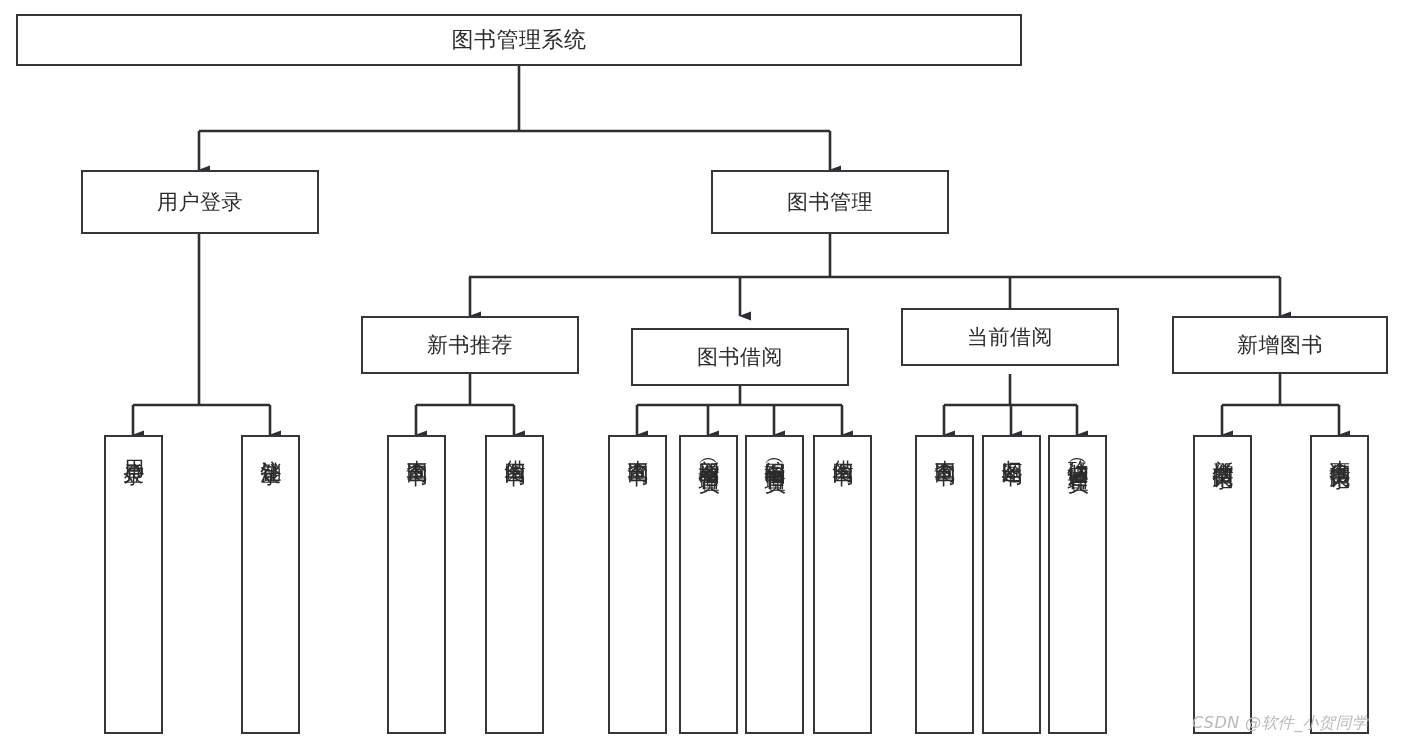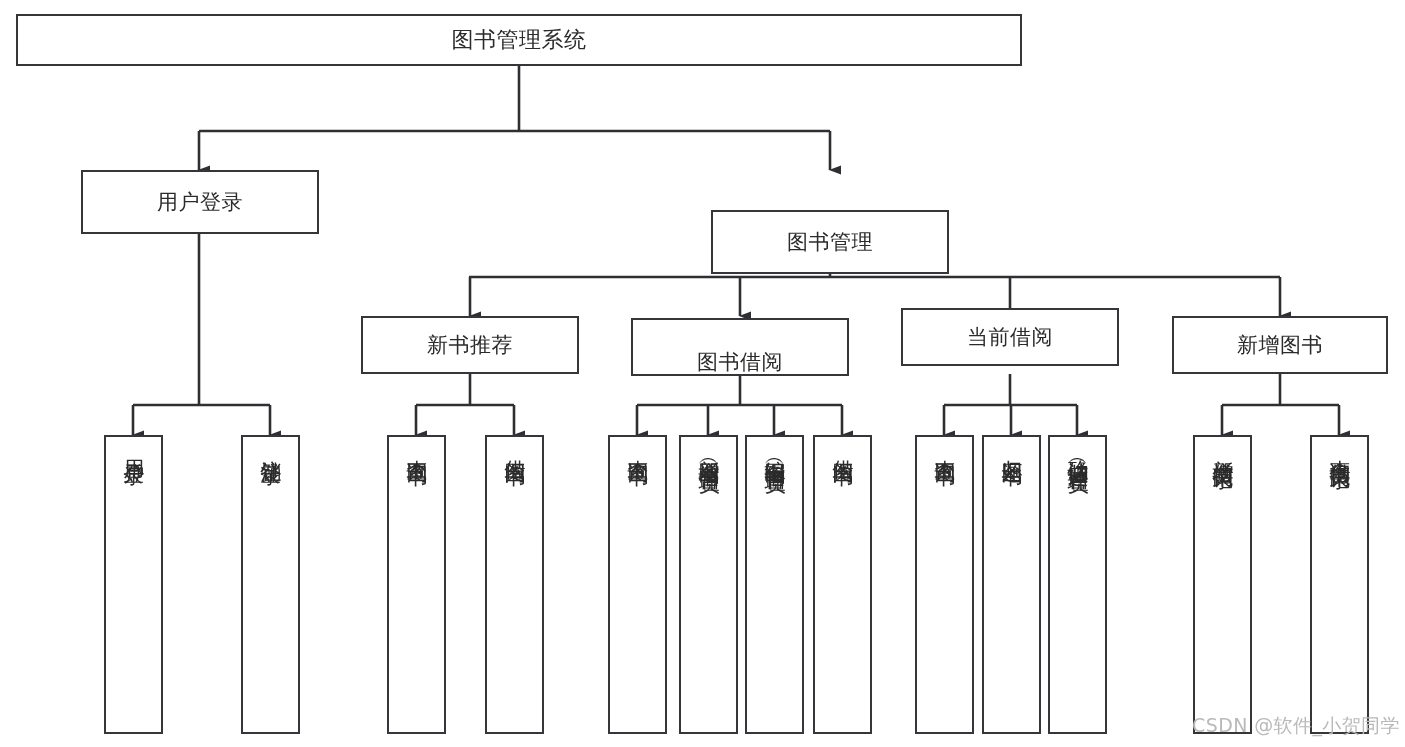--- a/index.html
+++ b/index.html
@@ -54,24 +54,25 @@
   }
   .node-box.vertical {
     align-items: flex-start;
     justify-content: center;
     padding-top: 6px;
   }
   .node-box.level-top .node-label { font-size: 22px; }
   .watermark {
     position: absolute;
     color: #b9b9b9;
-    font-size: 19px;
+    font-size: 16px;
     white-space: pre;
     letter-spacing: 0.4px;
     pointer-events: none;
+    font-style: italic;
   }
 </style>
 </head>
 <body>
 
 <div id="diagram-root">
 
   <svg class="diagram-svg" viewBox="0 0 1405 747" xmlns="http://www.w3.org/2000/svg">
     <defs>
       <marker id="arrowhead" markerWidth="10" markerHeight="12" refX="4.6" refY="11" orient="auto" markerUnits="userSpaceOnUse">
@@ -115,27 +116,27 @@
       </g>
   </svg>
 
   <div id="nodes-layer">
       <div class="node-box level-top" style="left: 16px; top: 14px; width: 1006px; height: 52px;">
         <span class="node-label">图书管理系统</span>
       </div>
       <div class="node-box" style="left: 81px; top: 170px; width: 238px; height: 64px;">
         <span class="node-label">用户登录</span>
       </div>
-      <div class="node-box" style="left: 711px; top: 170px; width: 238px; height: 64px; margin-top: 40px;">
+      <div class="node-box" style="left: 711px; top: 170px; width: 238px; height: 64px;">
         <span class="node-label">图书管理</span>
       </div>
       <div class="node-box" style="left: 361px; top: 316px; width: 218px; height: 58px;">
         <span class="node-label">新书推荐</span>
       </div>
-      <div class="node-box" style="left: 631px; top: 318px; width: 218px; height: 58px; align-items: flex-end;">
+      <div class="node-box" style="left: 631px; top: 328px; width: 218px; height: 58px;">
         <span class="node-label">图书借阅</span>
       </div>
       <div class="node-box" style="left: 901px; top: 308px; width: 218px; height: 58px;">
         <span class="node-label">当前借阅</span>
       </div>
       <div class="node-box" style="left: 1172px; top: 316px; width: 216px; height: 58px;">
         <span class="node-label">新增图书</span>
       </div>
       <div class="node-box vertical" style="left: 104px; top: 435px; width: 59px; height: 299px;">
         <span class="node-label">用户登录</span>

